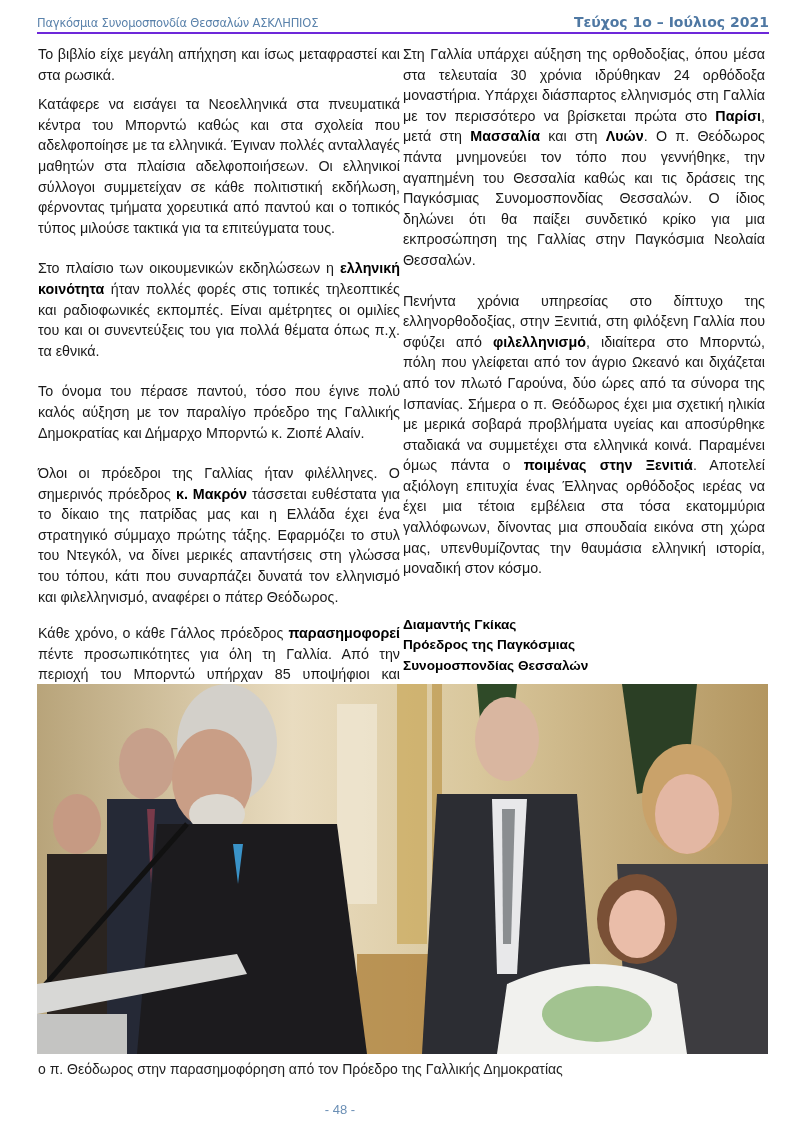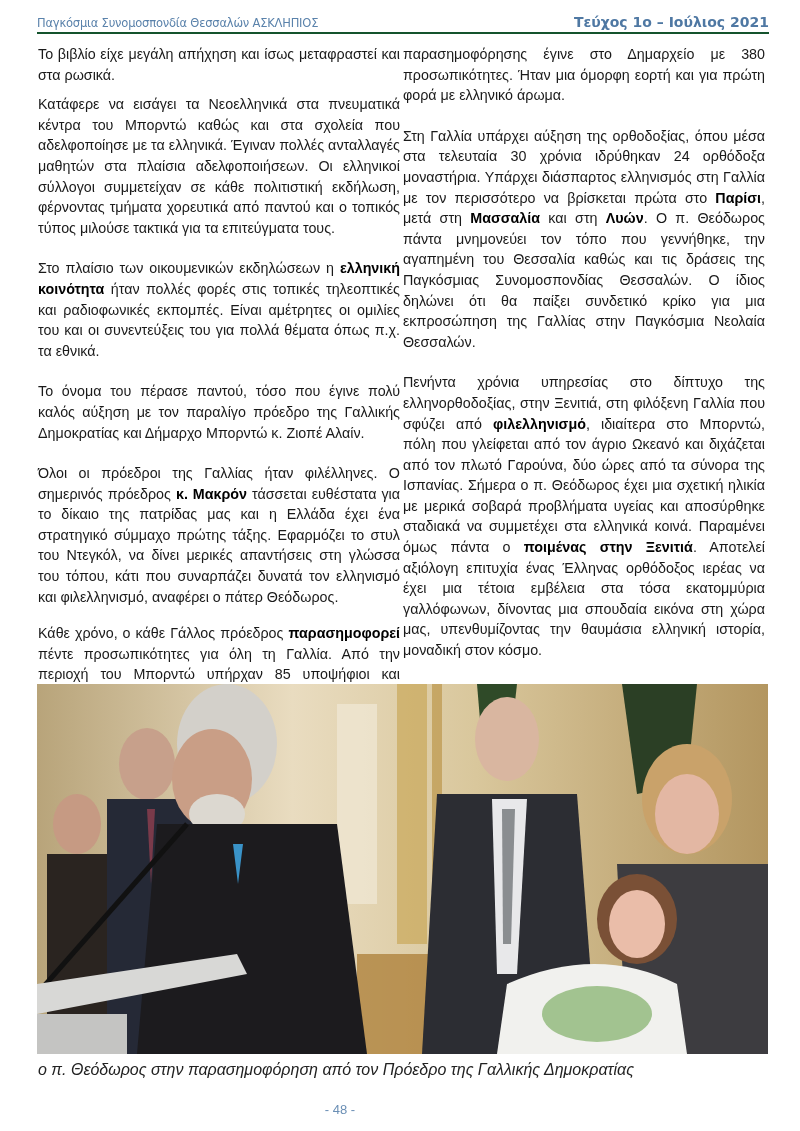--- a/index.html
+++ b/index.html
@@ -2,21 +2,21 @@
 <html><head>
   <meta charset="utf-8">
   <style>
     html, body { margin: 0; padding: 0; background: #ffffff; }
     body {
       width: 800px; height: 1131px; position: relative; overflow: hidden;
       font-family: "Liberation Sans", sans-serif; color: #1a1a1a;
     }
     .header {
       position: absolute; left: 37px; top: 12px; width: 732px; height: 20px;
-      border-bottom: 2px solid #14532d;
+      border-bottom: 2px solid #6d28d9;
       display: flex; justify-content: space-between; align-items: flex-end;
       font-family: "DejaVu Sans", sans-serif;
     }
     .header .left { color: #5a82ab; font-size: 11.5px; padding-bottom: 2px; letter-spacing: -0.2px; }
     .header .right { color: #4f78a3; font-size: 14px; font-weight: bold; padding-bottom: 2px; }
     .col {
       position: absolute; top: 44px; width: 362px;
       font-size: 14.3px; line-height: 20.6px; text-align: justify;
     }
     .col.left { left: 38px; }
@@ -24,21 +24,21 @@
     .col p { margin: 0 0 9px 0; }
     .col p.gap { margin-bottom: 20px; }
     .col p.tight { margin-bottom: 16px; }
     b { font-weight: bold; color: #000; }
     .signature { font-weight: bold; line-height: 20.6px; font-size: 13.6px; color: #000; margin-top: 36px; }
     .photo {
       position: absolute; left: 37px; top: 684px; width: 731px; height: 370px;
       overflow: hidden; background: #cdb98f;
     }
     .caption {
-      position: absolute; left: 38px; top: 1061px; font-size: 16px; font-style: italic; color: #222; text-align: center;
+      position: absolute; left: 38px; top: 1061px; font-size: 14px; color: #222; text-align: center;
     }
     .page-num {
       position: absolute; left: 0; width: 680px; top: 1102px; text-align: center;
       color: #6b8fb5; font-size: 13px;
     }
   </style>
 </head>
 <body>
 
 <div class="header">
@@ -49,21 +49,20 @@
 <div class="col left">
   <p>Το βιβλίο είχε μεγάλη απήχηση και ίσως μεταφραστεί και στα ρωσικά.</p>
   <p class="gap">Κατάφερε να εισάγει τα Νεοελληνικά στα πνευματικά κέντρα του Μπορντώ καθώς και στα σχολεία που αδελφοποίησε με τα ελληνικά. Έγιναν πολλές ανταλλαγές μαθητών στα πλαίσια αδελφοποιήσεων. Οι ελληνικοί σύλλογοι συμμετείχαν σε κάθε πολιτιστική εκδήλωση, φέρνοντας τμήματα χορευτικά από παντού και ο τοπικός τύπος μιλούσε τακτικά για τα επιτεύγματα τους.</p>
   <p class="gap"><span>Στο πλαίσιο των οικουμενικών εκδηλώσεων η </span><b>ελληνική κοινότητα</b><span> ήταν πολλές φορές στις τοπικές τηλεοπτικές και ραδιοφωνικές εκπομπές. Είναι αμέτρητες οι ομιλίες του και οι συνεντεύξεις του για πολλά θέματα όπως π.χ. τα εθνικά.</span></p>
   <p class="gap">Το όνομα του πέρασε παντού, τόσο που έγινε πολύ καλός αύξηση με τον παραλίγο πρόεδρο της Γαλλικής Δημοκρατίας και Δήμαρχο Μπορντώ κ. Ζιοπέ Αλαίν.</p>
   <p class="tight"><span>Όλοι οι πρόεδροι της Γαλλίας ήταν φιλέλληνες. Ο σημερινός πρόεδρος </span><b>κ. Μακρόν</b><span> τάσσεται ευθέστατα για το δίκαιο της πατρίδας μας και η Ελλάδα έχει ένα στρατηγικό σύμμαχο πρώτης τάξης. Εφαρμόζει το στυλ του Ντεγκόλ, να δίνει μερικές απαντήσεις στη γλώσσα του τόπου, κάτι που συναρπάζει  δυνατά τον ελληνισμό και φιλελληνισμό, αναφέρει ο πάτερ Θεόδωρος.</span></p>
   <p><span>Κάθε χρόνο, ο κάθε Γάλλος πρόεδρος </span><b>παρασημοφορεί</b><span> πέντε προσωπικότητες για όλη τη Γαλλία. Από την περιοχή του Μπορντώ υπήρχαν 85 υποψήφιοι και επέλεξαν τρεις. Ένας εκ των οποίων ήταν και ο π. Θεόδωρος. Ήτανε η πρώτη φορά που ένας ορθόδοξος ιερέας, ξένος, να παίρνει μια τέτοια βράβευση, Η τελετή της</span></p>
 </div>
 
 <div class="col right">
-  <p class="gap">παρασημοφόρησης έγινε στο Δημαρχείο με 380 προσωπικότητες. Ήταν μια όμορφη εορτή και για πρώτη φορά  με ελληνικό άρωμα.</p>
   <p class="gap"><span>Στη Γαλλία υπάρχει αύξηση της ορθοδοξίας, όπου μέσα στα τελευταία 30 χρόνια ιδρύθηκαν 24 ορθόδοξα μοναστήρια. Υπάρχει διάσπαρτος ελληνισμός στη Γαλλία με τον περισσότερο να βρίσκεται πρώτα στο </span><b>Παρίσι</b><span>, μετά στη </span><b>Μασσαλία</b><span> και στη </span><b>Λυών</b><span>. Ο π. Θεόδωρος πάντα μνημονεύει τον τόπο που γεννήθηκε, την αγαπημένη του Θεσσαλία καθώς και τις δράσεις της Παγκόσμιας Συνομοσπονδίας Θεσσαλών. Ο ίδιος δηλώνει ότι θα παίξει συνδετικό κρίκο για μια εκπροσώπηση της Γαλλίας στην Παγκόσμια Νεολαία Θεσσαλών.</span></p>
   <p><span>Πενήντα χρόνια υπηρεσίας στο δίπτυχο της ελληνορθοδοξίας, στην Ξενιτιά, στη φιλόξενη Γαλλία που σφύζει από </span><b>φιλελληνισμό</b><span>, ιδιαίτερα στο Μπορντώ, πόλη που γλείφεται από τον άγριο Ωκεανό και διχάζεται από τον πλωτό Γαρούνα, δύο ώρες από τα σύνορα της Ισπανίας. Σήμερα ο π. Θεόδωρος έχει μια σχετική ηλικία με μερικά σοβαρά προβλήματα υγείας και αποσύρθηκε σταδιακά να συμμετέχει στα ελληνικά κοινά. Παραμένει όμως πάντα ο </span><b>ποιμένας  στην Ξενιτιά</b><span>. Αποτελεί αξιόλογη επιτυχία ένας Έλληνας ορθόδοξος ιερέας να έχει μια τέτοια εμβέλεια  στα τόσα εκατομμύρια  γαλλόφωνων, δίνοντας μια σπουδαία εικόνα στη χώρα μας, υπενθυμίζοντας την θαυμάσια ελληνική ιστορία, μοναδική στον κόσμο.</span></p>
   <div class="signature">
     <div>Διαμαντής Γκίκας</div>
     <div>Πρόεδρος της Παγκόσμιας</div>
     <div>Συνομοσπονδίας Θεσσαλών</div>
   </div>
 </div>
 
 <div class="photo">

